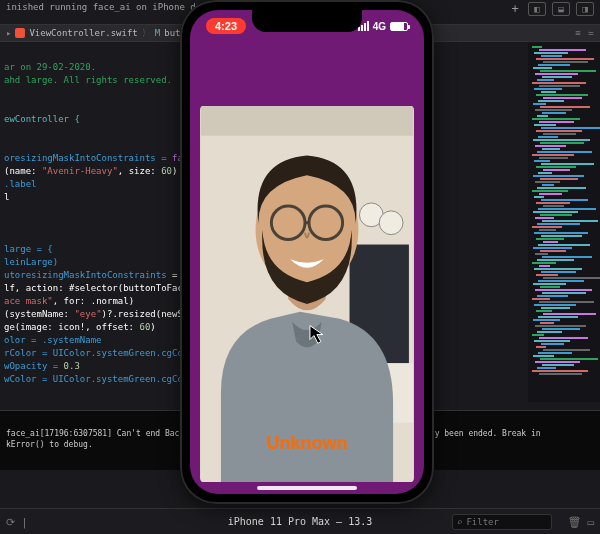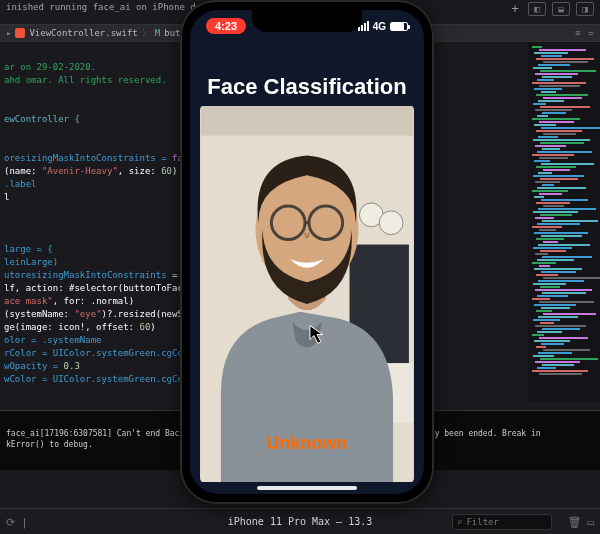--- a/index.html
+++ b/index.html
@@ -36,21 +36,21 @@
   .mm-line { height:2px; margin-bottom:1px; }
   
   
   .status-bar { position:absolute; left:0; right:0; bottom:0; height:26px; background:#1c1c20; border-top:1px solid #333; display:flex; align-items:center; justify-content:center; font-size:10px; color:#ddd;}
   .filter-box { position:absolute; right:48px; bottom:4px; height:16px; width:100px; background:#0f0f12; border:1px solid #333; border-radius:3px; display:flex; align-items:center; padding:0 4px; gap:4px; color:#777; font-size:9px;}
   .status-icons { position:absolute; right:6px; bottom:5px; display:flex; gap:6px; color:#777; font-size:11px;}
   .status-left { position:absolute; left:6px; bottom:5px; display:flex; gap:6px; color:#777; font-size:11px;}
   
   
   .phone { position:absolute; top:0; left:180px; width:254px; height:504px; background:#000; border-radius:36px; box-shadow:0 4px 20px rgba(0,0,0,.6), inset 0 0 0 2px #2a2a2a;}
-  .screen { position:absolute; top:10px; left:10px; right:10px; bottom:10px; background:#0f172a; border-radius:28px; overflow:hidden;}
+  .screen { position:absolute; top:10px; left:10px; right:10px; bottom:10px; background:#701a75; border-radius:28px; overflow:hidden;}
   .notch { position:absolute; top:0; left:50%; transform:translateX(-50%); width:110px; height:22px; background:#000; border-radius:0 0 14px 14px; z-index:5;}
   .sb { position:absolute; top:8px; left:16px; right:16px; height:16px; display:flex; justify-content:space-between; align-items:center; z-index:4; font-family:-apple-system, sans-serif;}
   .time-pill { background:#ff3b30; color:#fff; font-size:11px; font-weight:600; padding:2px 9px; border-radius:10px;}
   .sb-right { display:flex; gap:4px; align-items:center; color:#fff; font-size:10px; font-weight:600;}
   .sig { display:flex; gap:1px; align-items:flex-end;}
   .sig i{display:block; width:2px; background:#fff;}
   .sig i:nth-child(1){height:4px}.sig i:nth-child(2){height:6px}.sig i:nth-child(3){height:8px}.sig i:nth-child(4){height:10px}
   .batt { width:18px; height:9px; border:1px solid #fff; border-radius:2px; position:relative;}
   .batt::after{content:""; position:absolute; right:-3px; top:2px; width:2px; height:4px; background:#fff; border-radius:0 1px 1px 0;}
   .batt i{display:block; height:100%; width:80%; background:#fff;}
@@ -82,21 +82,21 @@
   <span style="color:#6aa;">M</span>
   <span>buttonToFaceDetection(_:)</span>
   <div class="right-icons">
     <span>≡</span>
     <span>≔</span>
   </div>
 </div>
 
 <div class="editor">
 <span class="c-comment">ar on 29-02-2020.</span>
-<span class="c-comment">ahd omar. All rights reserved.</span>
+<span class="c-comment">ahd large. All rights reserved.</span>
 
 
 <span><span class="c-type">ewController {</span></span>
 
 
 <span><span class="c-prop">oresizingMaskIntoConstraints = </span><span class="c-keyword">false</span></span>
 <span>(name: <span class="c-string">"Avenir-Heavy"</span>, size: <span class="c-number">60</span>)</span>
 <span><span class="c-enum">.label</span></span>
 <span>l</span>
 
@@ -266,21 +266,20 @@
             <i></i>
             <i></i>
             <i></i>
           </span>
         <span>4G</span>
         <span class="batt">
             <i></i>
           </span>
       </span>
     </div>
-    <div class="app-title">Face Classification</div>
     <div class="camera-view">
       <svg viewBox="0 0 214 380">
 
         <rect width="214" height="380" fill="#e4ddcf"></rect>
         <rect x="0" y="0" width="214" height="30" fill="#d0c9ba"></rect>
         <rect x="150" y="140" width="60" height="120" fill="#2a2d34"></rect>
         <rect x="150" y="260" width="64" height="60" fill="#ece7dc"></rect>
         <circle cx="172" cy="110" r="12" fill="#f0ece2" stroke="#888"></circle>
         <circle cx="192" cy="118" r="12" fill="#f0ece2" stroke="#888"></circle>
 

